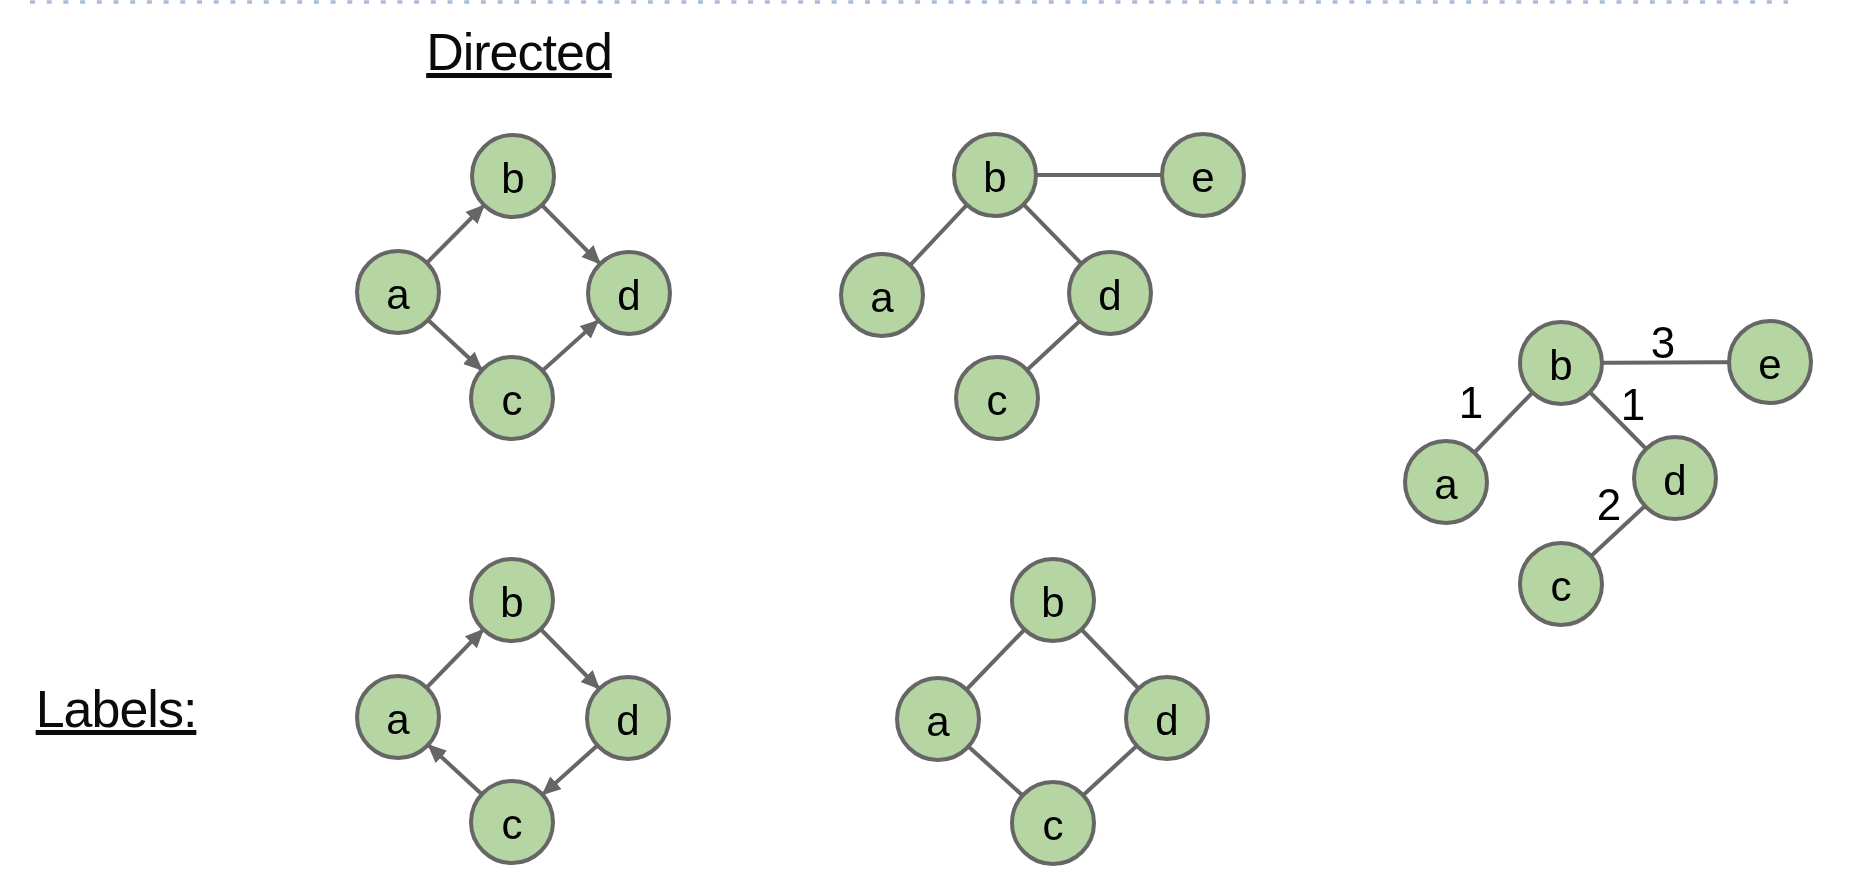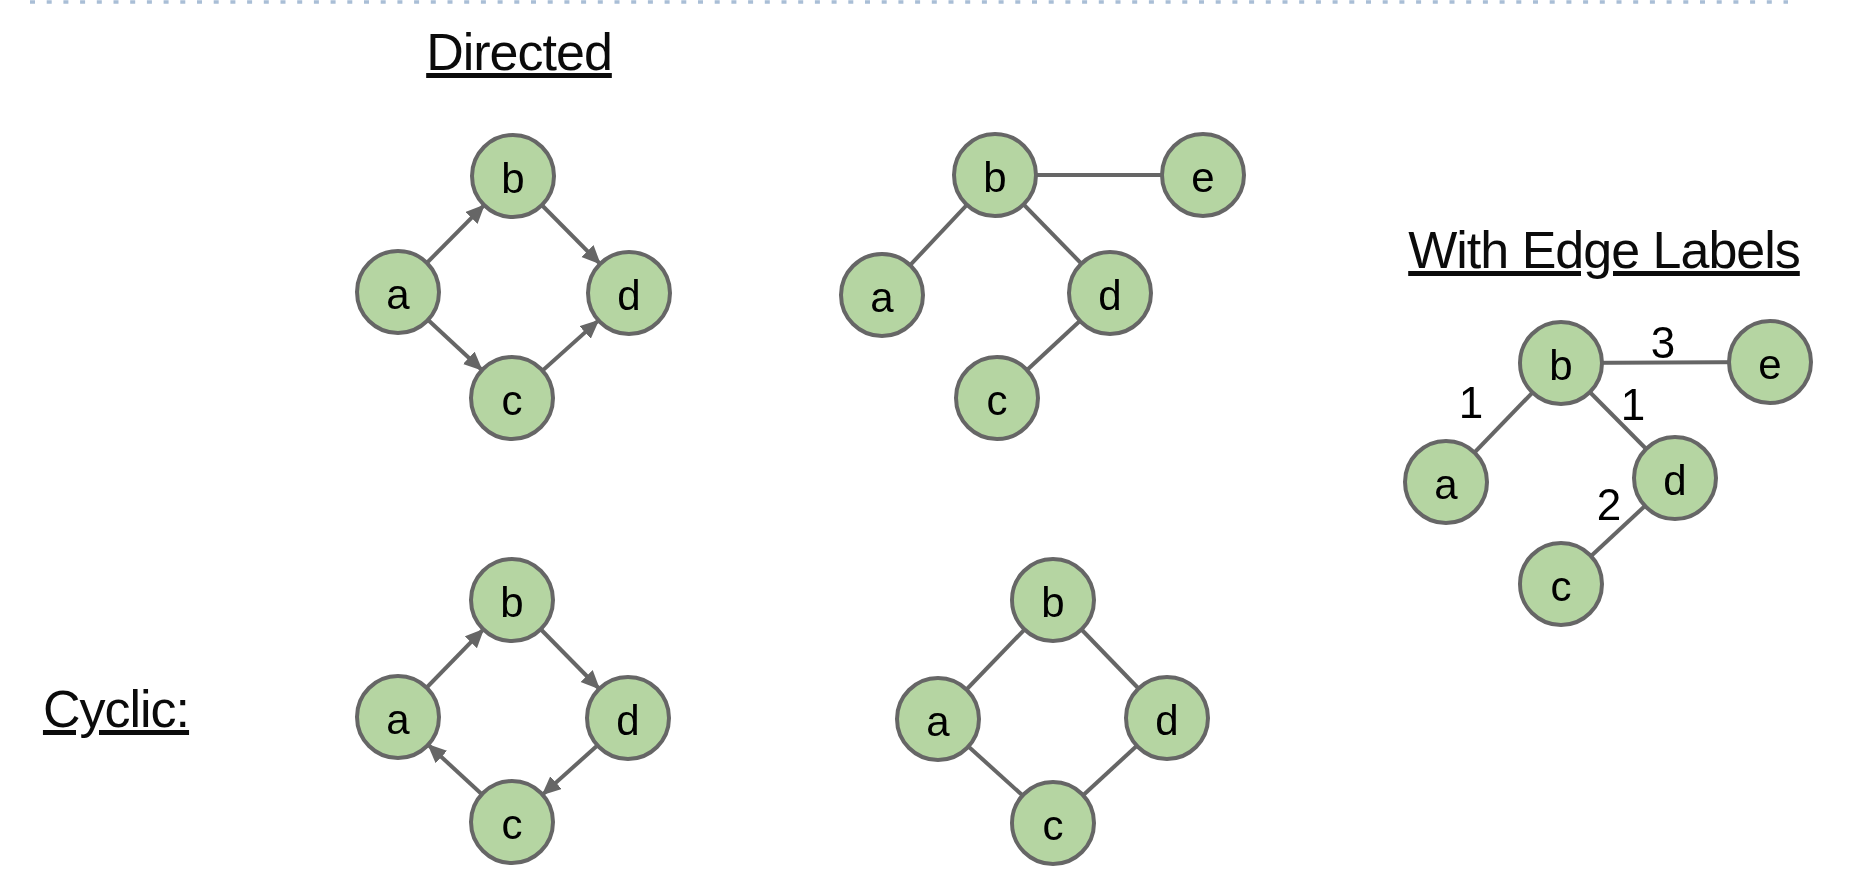--- a/index.html
+++ b/index.html
@@ -105,17 +105,16 @@
         <circle cx="1053" cy="823" r="41" fill="#b5d5a2" stroke="#666666" stroke-width="4"></circle>
         <text x="1053" y="825" text-anchor="middle" dominant-baseline="central" font-size="42" fill="#000000">c</text>
         <circle cx="1167" cy="718" r="41" fill="#b5d5a2" stroke="#666666" stroke-width="4"></circle>
         <text x="1167" y="720" text-anchor="middle" dominant-baseline="central" font-size="42" fill="#000000">d</text>
       </g>
     </svg>
 
   <div class="title hdr-directed">Directed</div>
 
 
-  <div class="title hdr-edge-labels">With Edge Labels</div>
 
 
-  <div class="rowlab row-cyclic">Cyclic:</div>
+  <div class="rowlab row-cyclic">Labels:</div>
 </div>
 
 </body></html>

